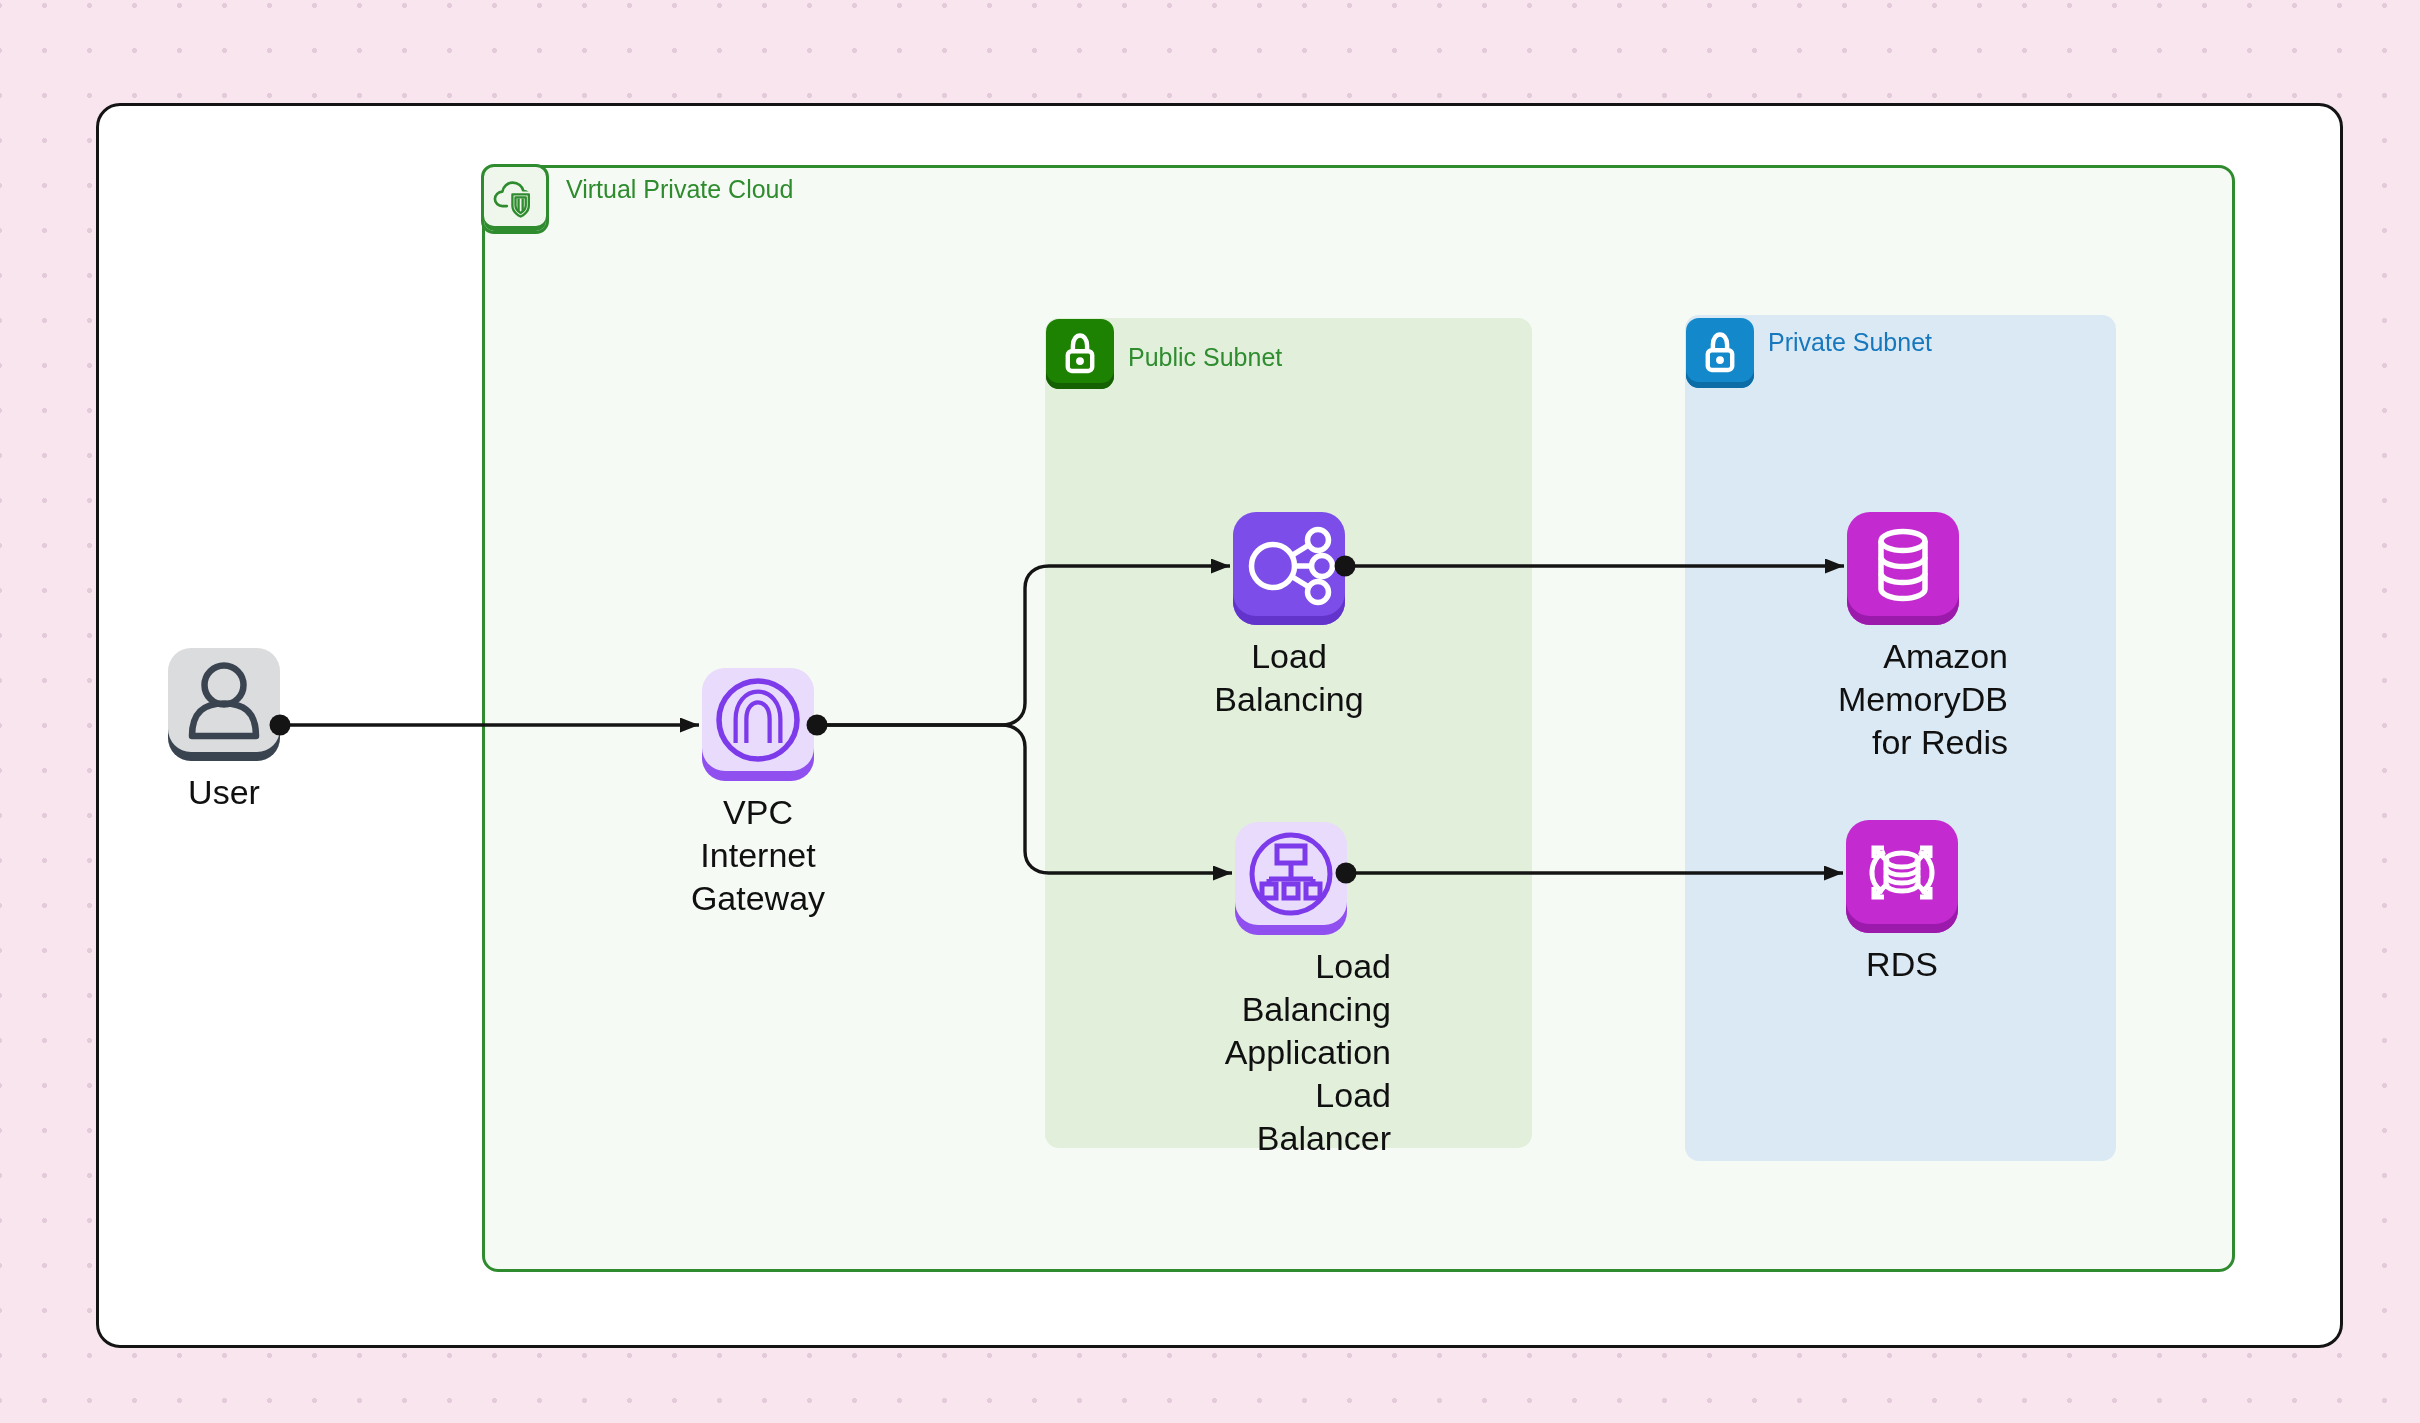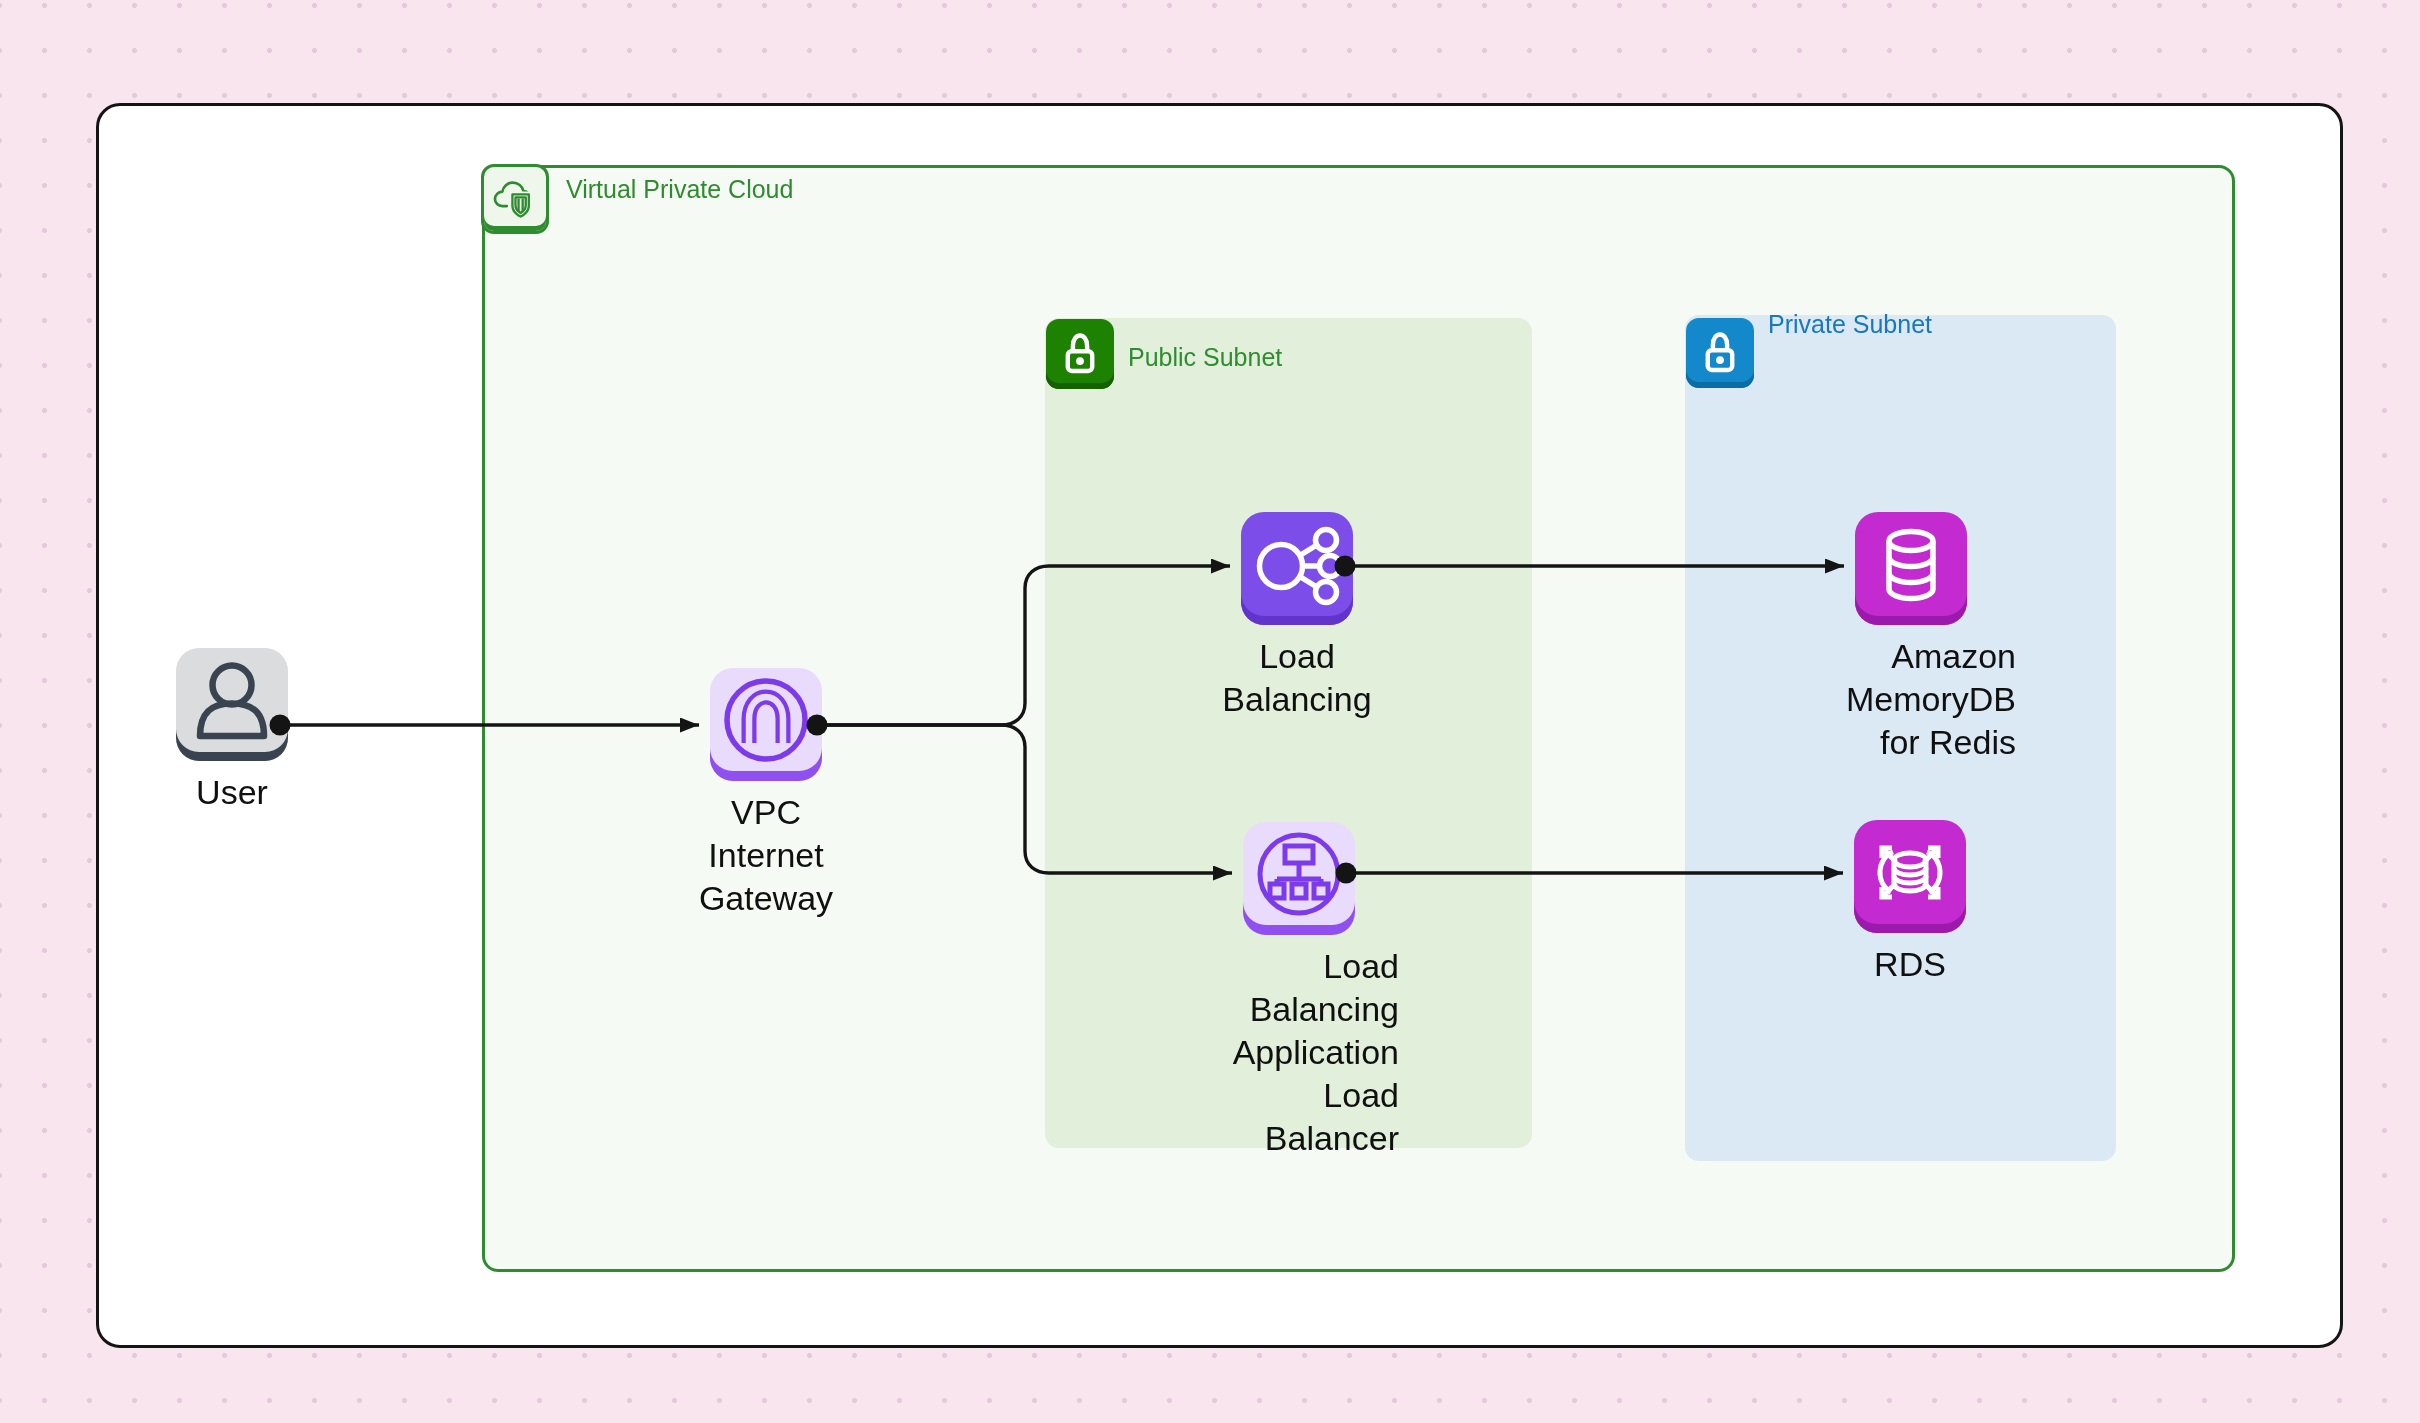--- a/index.html
+++ b/index.html
@@ -36,23 +36,23 @@
     left:481px; top:164px; background:#EFF7EC; border:3px solid #2E8B2E;
     box-shadow:inset 0 -5px 0 #2E8B2E;
   }
   .public-badge{ left:1046px; top:319px; background:#1D8102; box-shadow:inset 0 -6px 0 #156102; }
   .private-badge{ left:1686px; top:318px; background:#1389CB; box-shadow:inset 0 -6px 0 #0C6DA6; }
   .badge svg{ width:52px; height:52px; }
   
   .group-title{ font-size:25px; line-height:1.1; white-space:nowrap; }
   .vpc-title{ left:566px; top:176px; color:#2E8B2E; }
   .public-title{ left:1128px; top:330px; color:#2F8C2F;margin-top:14px; }
-  .private-title{ left:1768px; top:311px; color:#1778BE; }
-  
-  .node{ position:absolute;margin-left:8px; }
+  .private-title{ left:1768px; top:329px; color:#1778BE; }
+  
+  .node{ position:absolute; }
   .icon3d{
     width:112px; height:113px; border-radius:23px;
     display:flex; align-items:center; justify-content:center;
   }
   .icon3d svg{ width:110px; height:110px; display:block; margin-top:-5px; }
   .style-gray        { background:#DBDCDE; box-shadow:inset 0 -9px 0 #3A4450; }
   .style-lightpurple { background:#E9DBFC; box-shadow:inset 0 -10px 0 #9050F0; }
   .style-purple      { background:#7C4DE9; box-shadow:inset 0 -9px 0 #6334CC; }
   .style-magenta     { background:#C32BD1; box-shadow:inset 0 -9px 0 #9C1AAB; }
   .nlabel{

